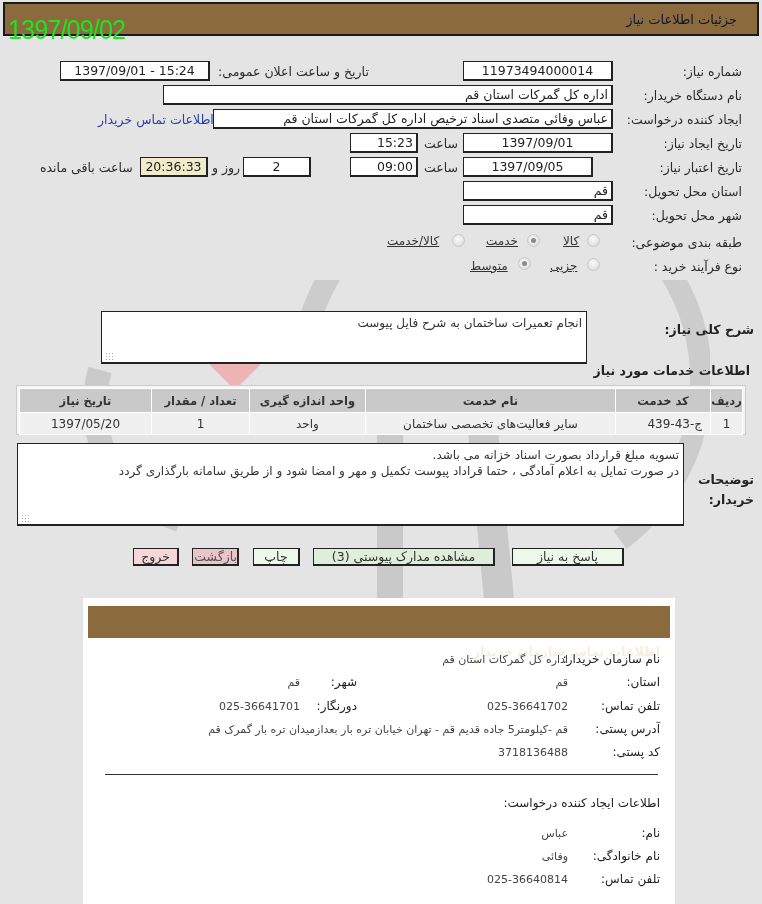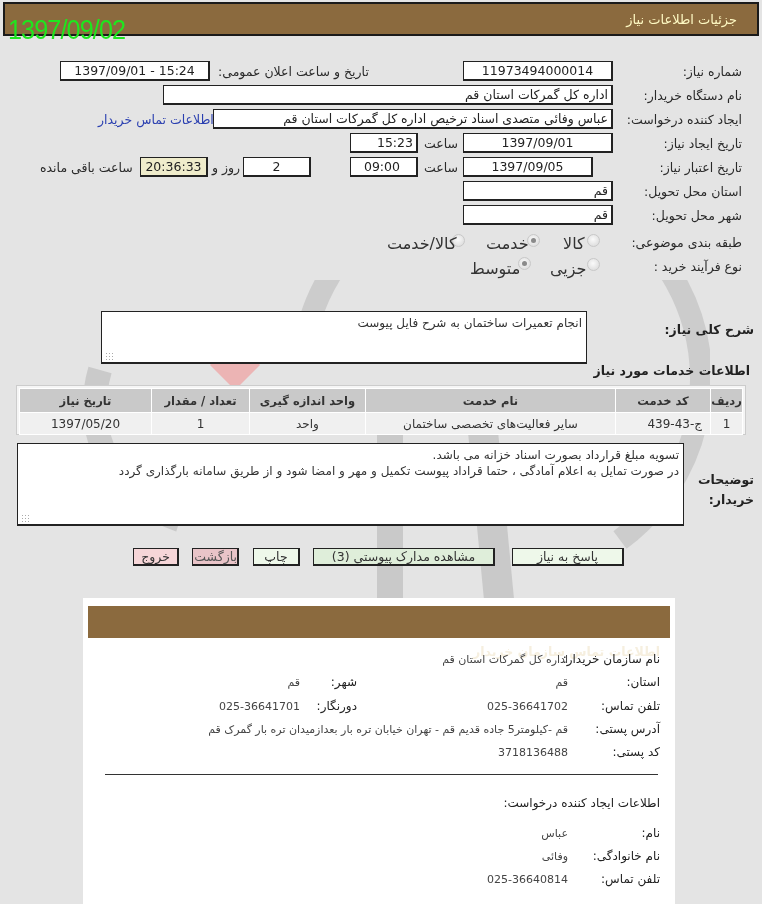--- a/index.html
+++ b/index.html
@@ -11,21 +11,21 @@
     color: #222;
     position: relative;
   }
   .abs { position: absolute; }
   .titlebar {
     left: 3px; top: 2px; width: 756px; height: 34px;
     background: #8b6a3e; border: 2px solid #1a1a1a;
   }
   .titlebar .t {
     position: absolute; right: 20px; top: 8px;
-    color: #fef9c3; font-size: 13px; direction: rtl;
+    color: #0f172a; font-size: 13px; direction: rtl;
   }
   .stamp {
     left: 8px; top: 14px; color: #1ee61e; font-size: 28px;
     font-family: "Liberation Sans Narrow", "Liberation Sans", sans-serif;
     letter-spacing: -1px; transform: scaleX(0.9); transform-origin: left;
   }
   .label { direction: rtl; color: #2a2a2a; font-size: 12.5px; white-space: nowrap; }
   .box {
     background: #fff; border: 1px solid #222; border-right-width: 2px; border-bottom-width: 2px;
     height: 20px; line-height: 17px; font-size: 12.5px; color: #222;
@@ -37,21 +37,21 @@
   .radio {
     width: 13px; height: 13px; border-radius: 50%;
     background: radial-gradient(circle at 45% 40%, #fafafa, #d6d6d6);
     border: 1px solid #c8c8c8;
   }
   .radio.checked::after {
     content: ""; position: absolute; left: 3px; top: 3px; width: 5px; height: 5px;
     border-radius: 50%; background: #8a8a8a;
   }
   .radio { position: absolute; }
-  .rlabel { position: absolute; direction: rtl; font-size: 16px; color: #333; }
+  .rlabel { position: absolute; direction: rtl; font-size: 12px; color: #333; text-decoration: underline; }
   .textarea {
     background: #fff; border: 1px solid #222; border-bottom-width: 2px;
     direction: rtl; text-align: right; padding: 3px 4px; font-size: 12px; color: #333;
     line-height: 16px;
   }
   .grip { position: absolute; left: 3px; bottom: 2px; width: 8px; height: 8px;
     background-image: radial-gradient(#aaa 1px, transparent 1px); background-size: 3px 3px; }
   .bold-label { direction: rtl; font-weight: bold; font-size: 12.5px; color: #222; }
   table.items { border-collapse: collapse; direction: rtl; font-size: 12px; }
   table.items th {
@@ -111,21 +111,21 @@
 <div class="abs link" style="left:98px;top:112px">اطلاعات تماس خریدار</div>
 
 <div class="abs label" style="right:20px;top:136px">تاریخ ایجاد نیاز:</div>
 <div class="abs box" style="left:463px;top:133px;width:150px">1397/09/01</div>
 <div class="abs label" style="left:424px;top:136px">ساعت</div>
 <div class="abs box" style="left:350px;top:133px;width:68px;text-align:right;padding-right:3px">15:23</div>
 
 <div class="abs label" style="right:20px;top:160px">تاریخ اعتبار نیاز:</div>
 <div class="abs box" style="left:463px;top:157px;width:130px">1397/09/05</div>
 <div class="abs label" style="left:424px;top:160px">ساعت</div>
-<div class="abs box" style="left:350px;top:157px;width:68px;text-align:right;padding-right:16px">09:00</div>
+<div class="abs box" style="left:350px;top:157px;width:68px;text-align:right;padding-right:3px">09:00</div>
 <div class="abs box" style="left:243px;top:157px;width:68px">2</div>
 <div class="abs label" style="left:212px;top:160px">روز و</div>
 <div class="abs box yellow" style="left:140px;top:157px;width:68px">20:36:33</div>
 <div class="abs label" style="left:40px;top:160px">ساعت باقی مانده</div>
 
 <div class="abs label" style="right:20px;top:184px">استان محل تحویل:</div>
 <div class="abs box rtl" style="left:463px;top:181px;width:150px">قم</div>
 
 <div class="abs label" style="right:20px;top:208px">شهر محل تحویل:</div>
 <div class="abs box rtl" style="left:463px;top:205px;width:150px">قم</div>

